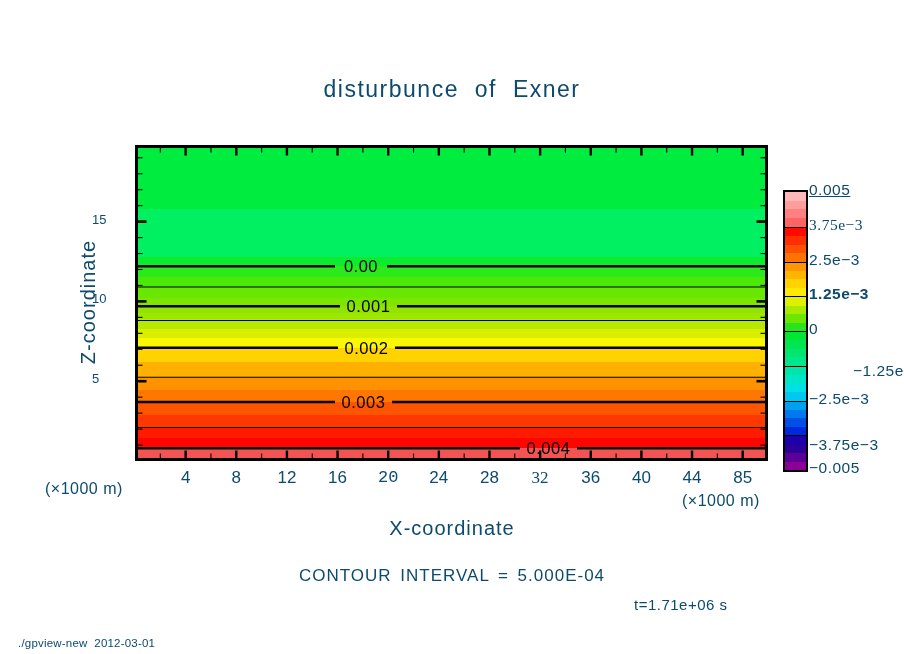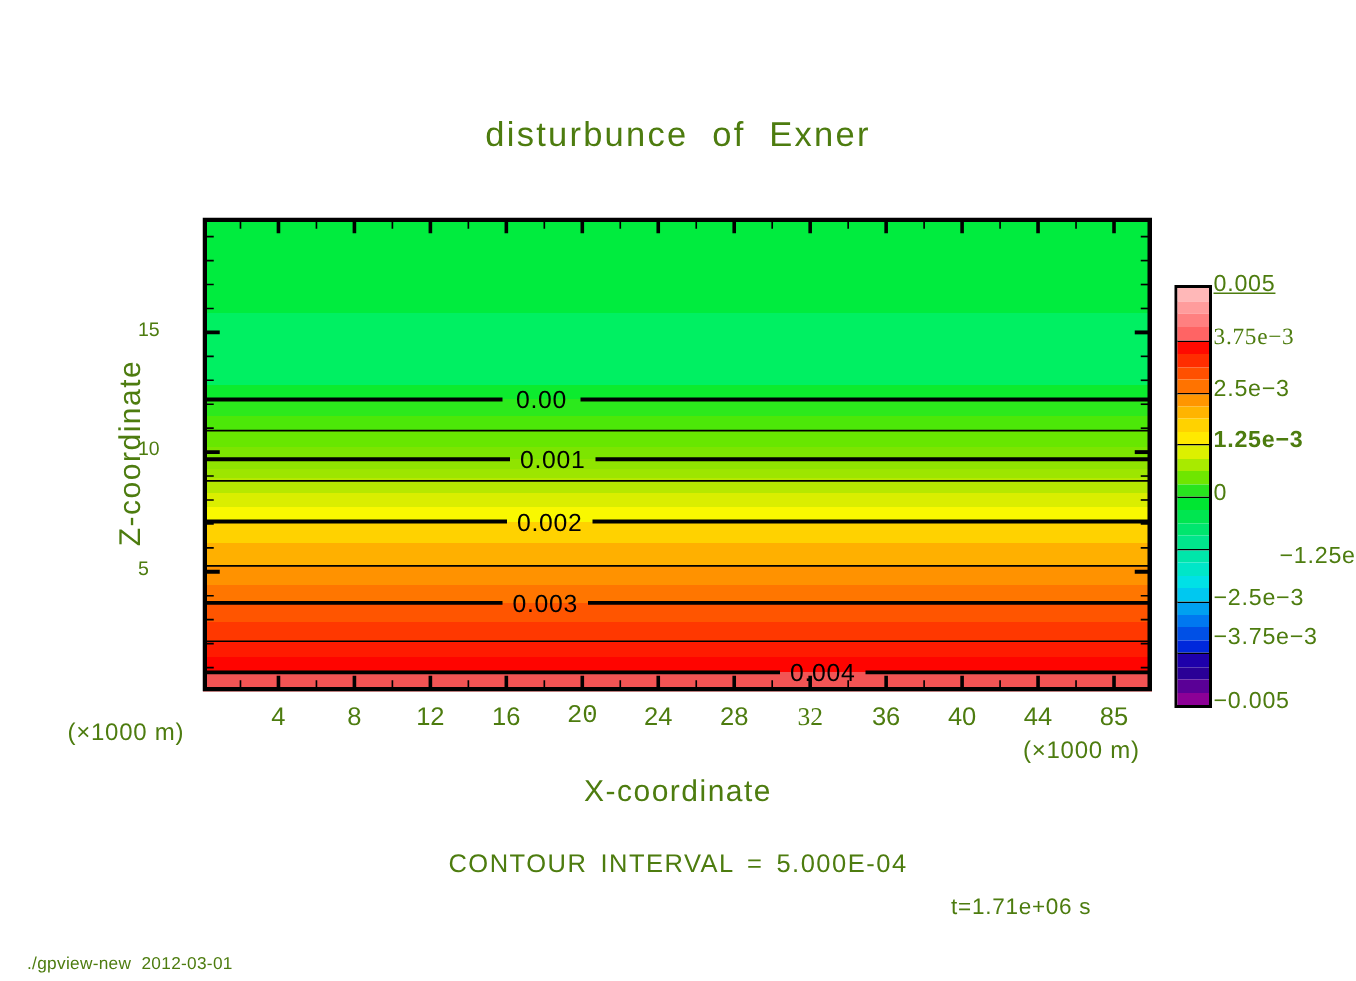--- a/index.html
+++ b/index.html
@@ -1,17 +1,17 @@
 <!DOCTYPE html>
 <html><head>
 <meta charset="utf-8">
 <style>
   html,body{margin:0;padding:0;background:#fff;}
   .page{position:relative;width:904px;height:654px;background:#ffffff;overflow:hidden;
-        font-family:"Liberation Sans", sans-serif;color:#4d7c0f;}
+        font-family:"Liberation Sans", sans-serif;color:#0c4a6e;}
   .title{position:absolute;left:0;top:76px;width:904px;text-align:center;
          font-size:23px;letter-spacing:1.5px;word-spacing:8px;}
   .xaxis-title{position:absolute;left:0;top:517px;width:904px;text-align:center;
          font-size:20px;letter-spacing:1px;}
   .yaxis-title{position:absolute;left:88px;top:302px;transform:translate(-50%,-50%) rotate(-90deg);
          font-size:20px;letter-spacing:1px;white-space:nowrap;}
   .unit-left{position:absolute;left:45px;top:480px;font-size:16px;letter-spacing:0.5px;}
   .unit-right{position:absolute;left:682px;top:492px;font-size:16px;letter-spacing:0.5px;}
   .contour-interval{position:absolute;left:0;top:566px;width:904px;text-align:center;
          font-size:17px;letter-spacing:1px;word-spacing:3px;}
@@ -245,21 +245,21 @@
       </div>
     </div>
   <div>
       <div class="colorbar-label" style="top: 181px; text-decoration: underline;">0.005</div>
       <div class="colorbar-label" style="top: 215.75px; font-family: Liberation Serif, serif;">3.75e−3</div>
       <div class="colorbar-label" style="top: 250.5px;">2.5e−3</div>
       <div class="colorbar-label" style="top: 285.25px; font-weight: bold;">1.25e−3</div>
       <div class="colorbar-label" style="top: 320px;">0</div>
       <div class="colorbar-label" style="top: 362px; margin-left: 44px;">−1.25e−3</div>
       <div class="colorbar-label" style="top: 389.5px;">−2.5e−3</div>
-      <div class="colorbar-label" style="top: 416px;">−3.75e−3</div>
+      <div class="colorbar-label" style="top: 436px;">−3.75e−3</div>
       <div class="colorbar-label" style="top: 459px;">−0.005</div>
     </div>
 
   <div class="contour-interval">CONTOUR INTERVAL = 5.000E-04</div>
 
   <div class="time-note">t=1.71e+06 s</div>
 
   <div class="footer footer-left">./gpview-new  2012-03-01</div>
 
 </div>

